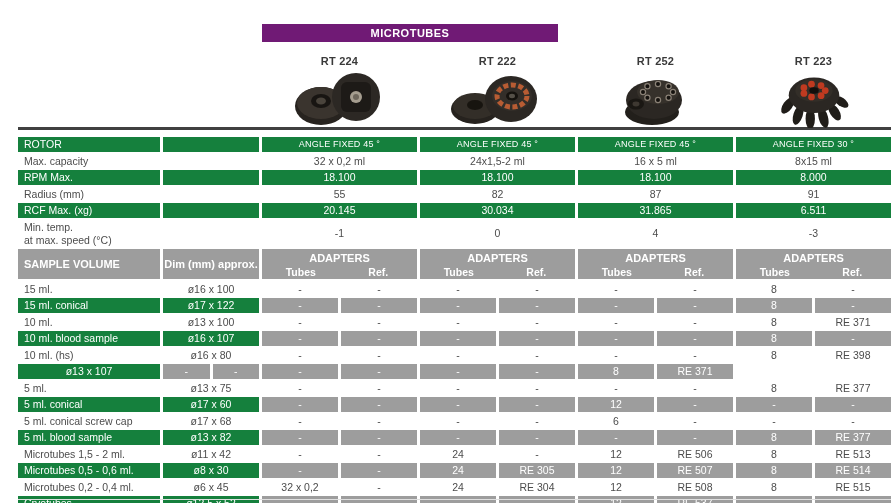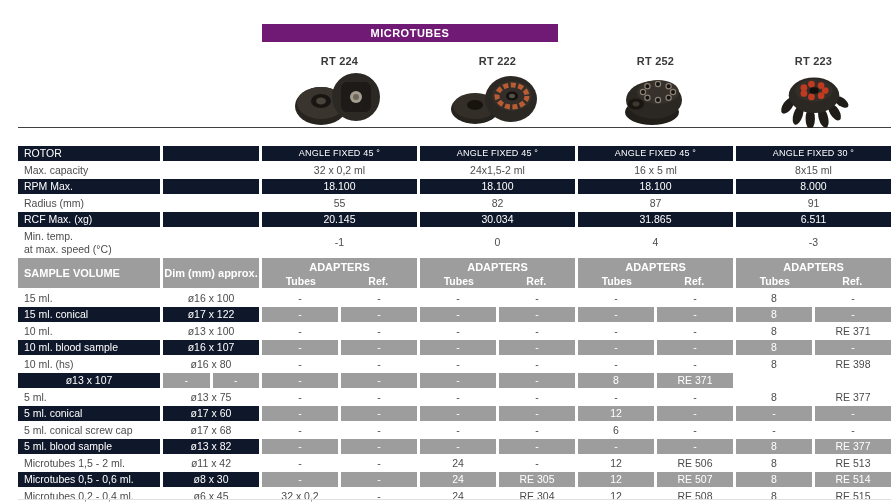--- a/index.html
+++ b/index.html
@@ -9,31 +9,31 @@
   
   .title-bar{position:absolute;left:262px;top:24px;width:296px;height:18px;background:#701a75;
              display:flex;align-items:center;justify-content:center;}
   .title-bar span{color:#fff;font-weight:bold;font-size:11px;letter-spacing:.5px;}
 
   
   .grid{position:absolute;left:18px;top:46px;width:873px;}
   .row{display:grid;grid-template-columns:142px 96px 155px 155px 155px 155px;column-gap:3px;margin-bottom:1.5px;}
 
   
-  .row.products{margin-bottom:18px;border-bottom:1px solid #404040;height:81px;}
+  .row.products{margin-bottom:7px;border-bottom:3px solid #404040;height:81px;}
   .product{display:flex;flex-direction:column;align-items:center;}
   .pname{font-weight:bold;font-size:11px;color:#3a3a3a;height:13px;line-height:13px;margin-top:9px;letter-spacing:.2px;}
   .product svg{margin-top:2px;}
 
   
   .c{height:15px;line-height:15px;font-size:10.5px;color:#4c4c4c;overflow:hidden;white-space:nowrap;}
   .c.label{text-align:left;padding-left:6px;}
   .c.dim,.c.val{text-align:center;}
   .c.val.small{font-size:9px;letter-spacing:.2px;}
-  .shaded .c{background:#0f172a;color:#fff;}
+  .shaded .c{background:#15803d;color:#fff;}
   .shaded .c.pv{background:transparent;}
 
   
   .row.tall .c{height:27px;line-height:27px;}
   .row.tall .c.label{line-height:13px;white-space:pre-line;padding-top:1px;}
 
   
   .row.ahead{margin-bottom:2.5px;}
   .row.ahead .c{height:30px;background:#9d9d9d;color:#fff;font-weight:bold;}
   .ahl{display:flex;align-items:center;padding-left:6px;font-size:11px;line-height:12px;}

